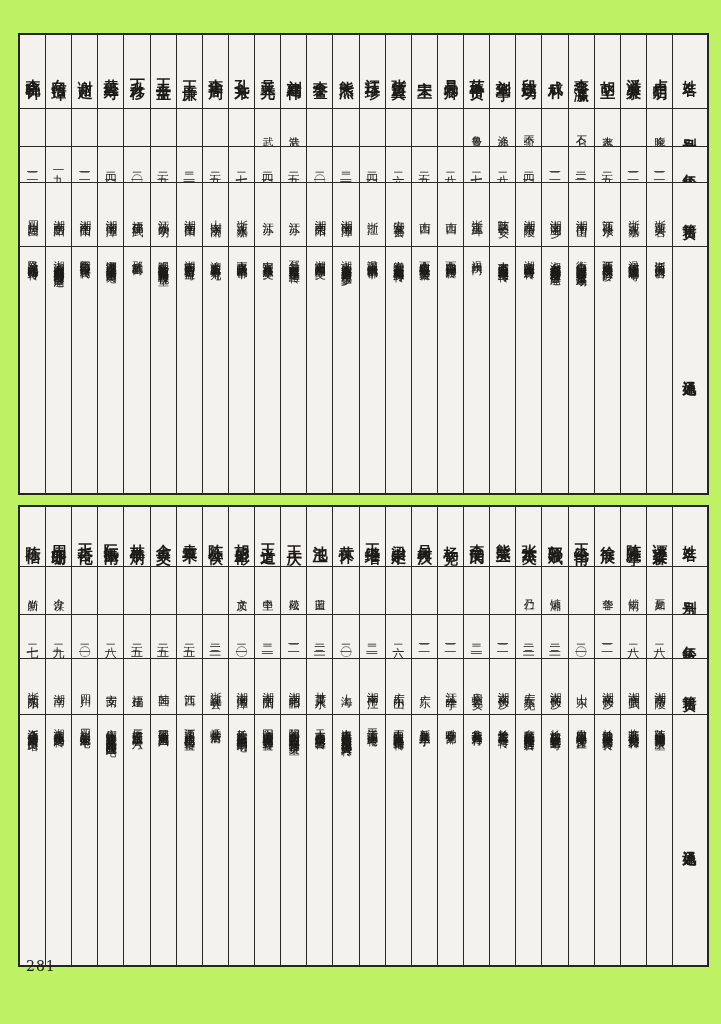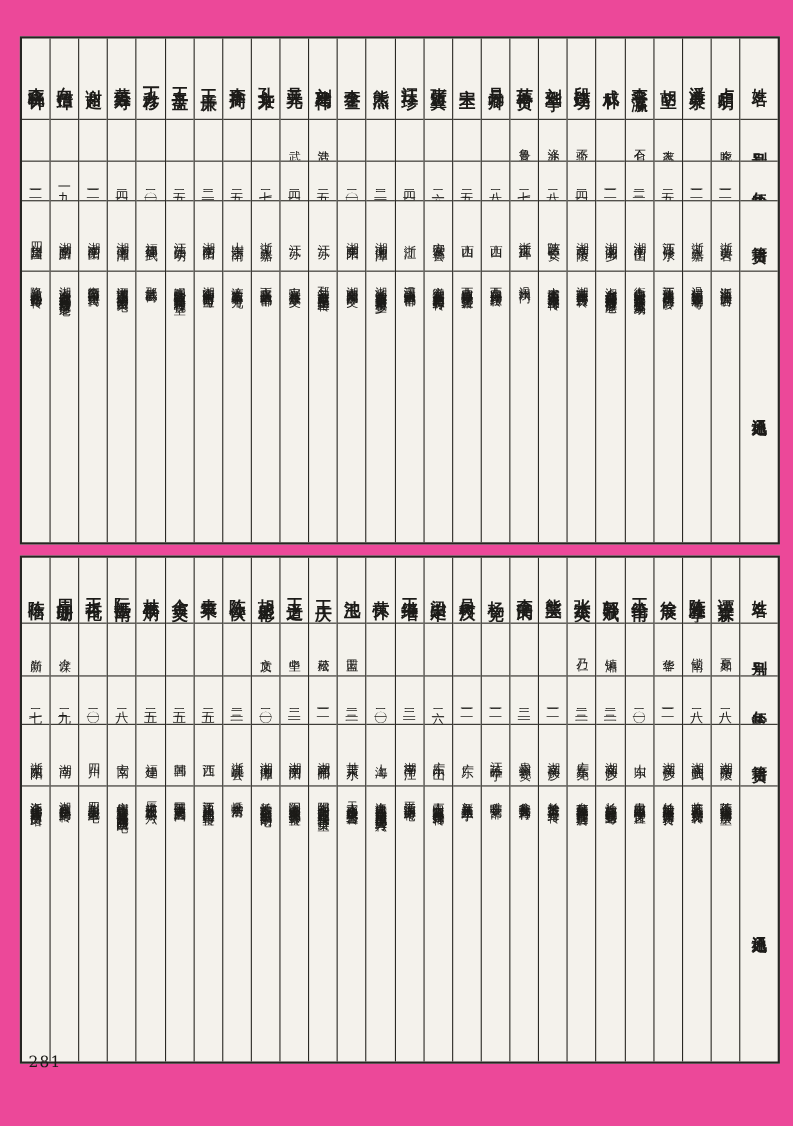--- a/index.html
+++ b/index.html
@@ -1,16 +1,16 @@
 <!DOCTYPE html>
 <html><head>
 <meta charset="utf-8">
 <style>
   html,body{margin:0;padding:0;background:#d8d6d0;}
-  .page{position:relative;width:721px;height:1024px;background:#ec4899;font-family:"DejaVu Sans",sans-serif;color:#1c1b18;overflow:hidden;}
+  .page{position:relative;width:721px;height:1024px;background:#bef264;font-family:"DejaVu Sans",sans-serif;color:#1c1b18;overflow:hidden;}
   .table-block{position:absolute;left:18px;width:687px;border:2px solid #262522;display:flex;flex-direction:row-reverse;background:#f4f2ec;}
   .t0{top:33px;height:458px;}
   .t1{top:505px;height:458px;}
   .col{flex:1 1 0;display:flex;flex-direction:column;border-right:1px solid #2a2924;min-width:0;}
   .col:first-child{border-right:none;}
   .hcol{flex:0 0 34px;}
   .cell{box-sizing:border-box;border-bottom:1px solid #2a2924;display:flex;align-items:flex-start;justify-content:center;overflow:hidden;}
   .cell:last-child{border-bottom:none;}
   .vtext{writing-mode:vertical-rl;text-orientation:upright;line-height:1;}
   

